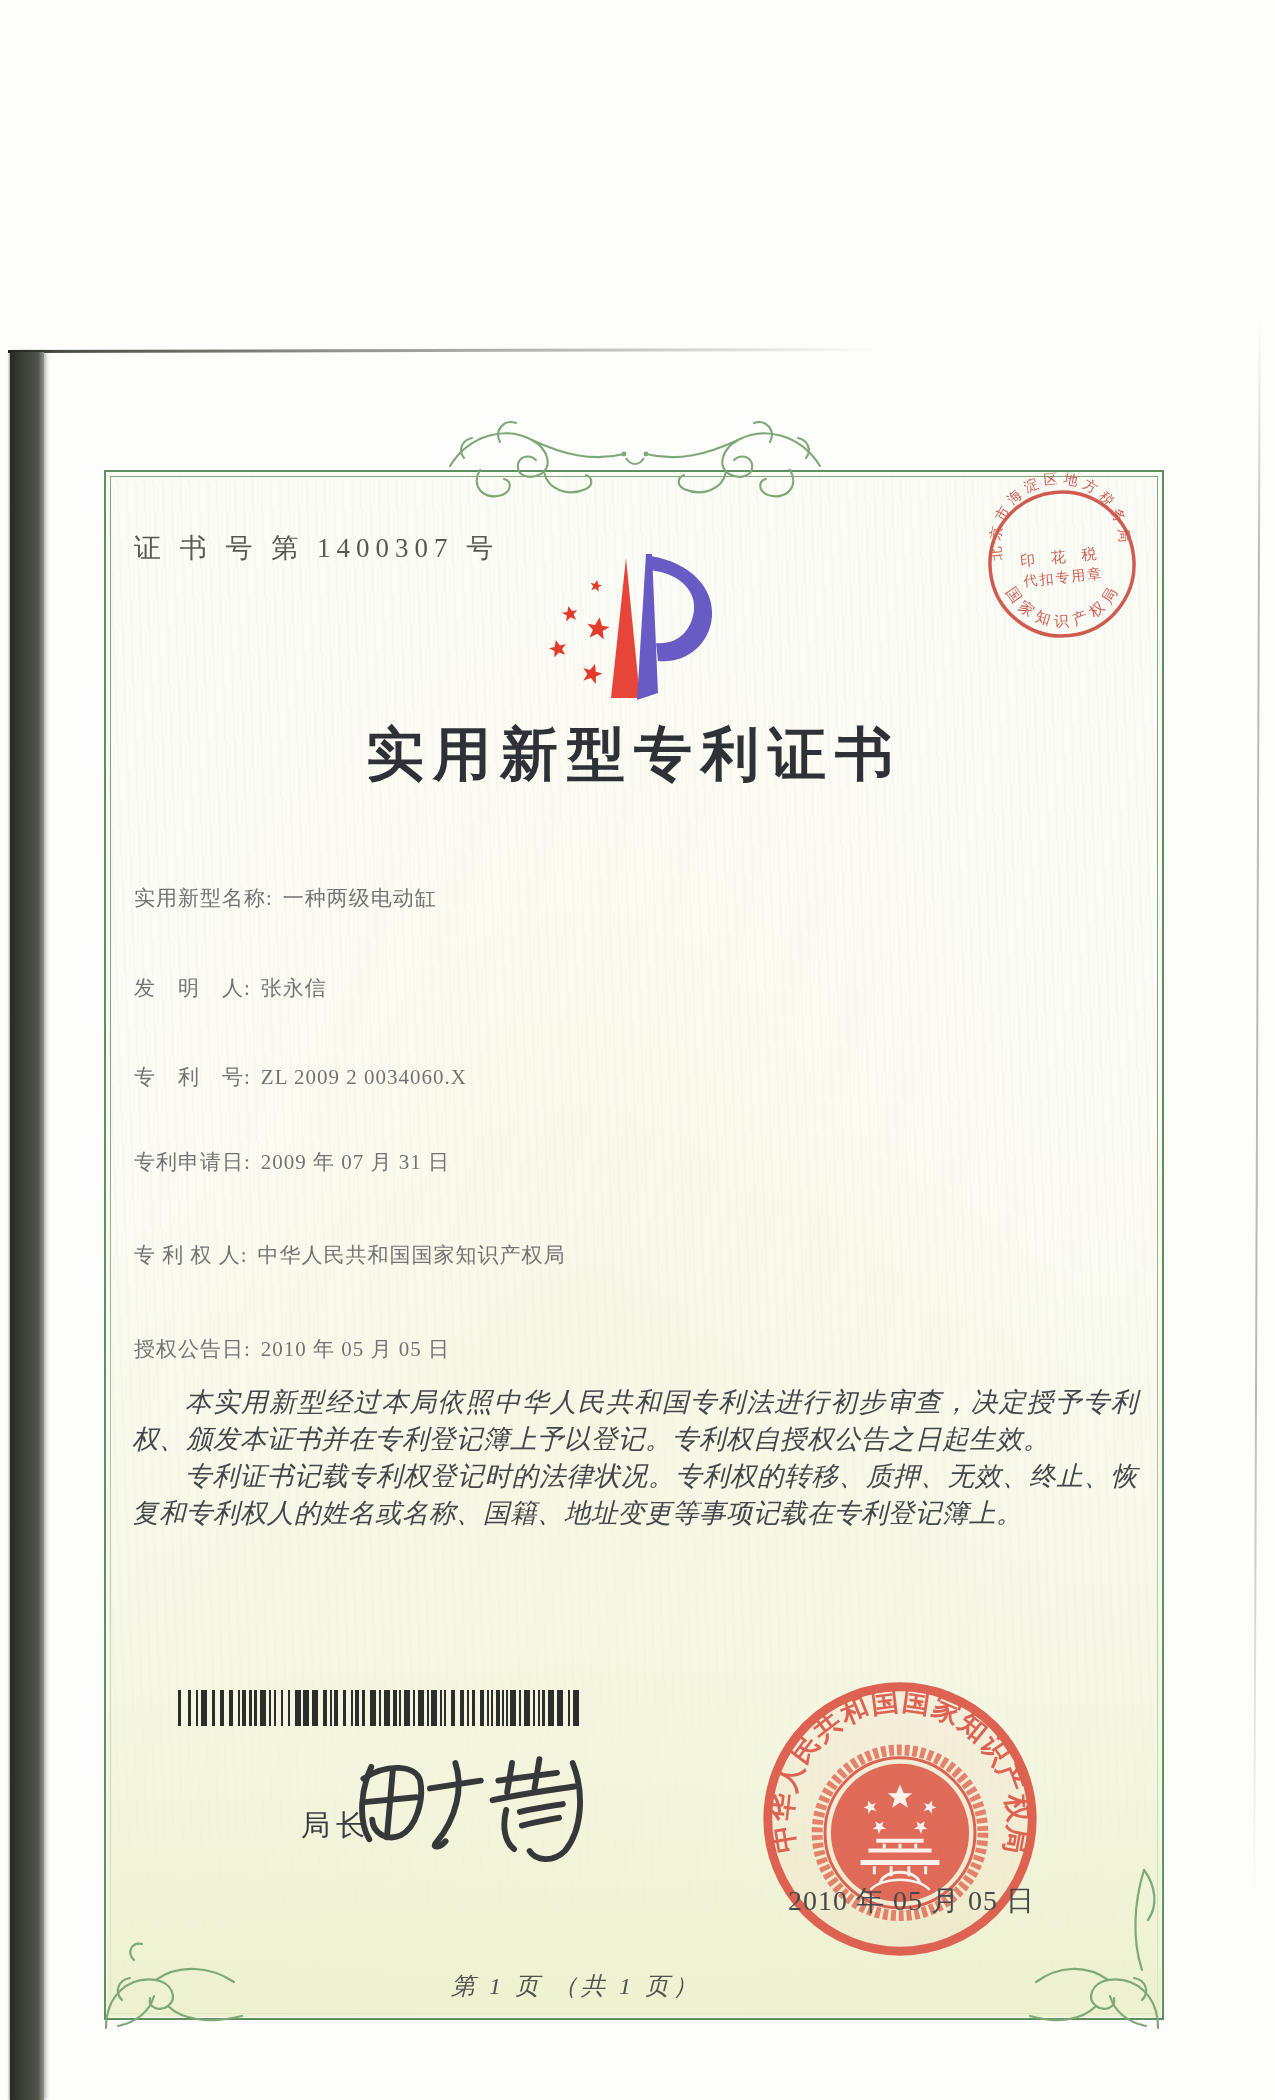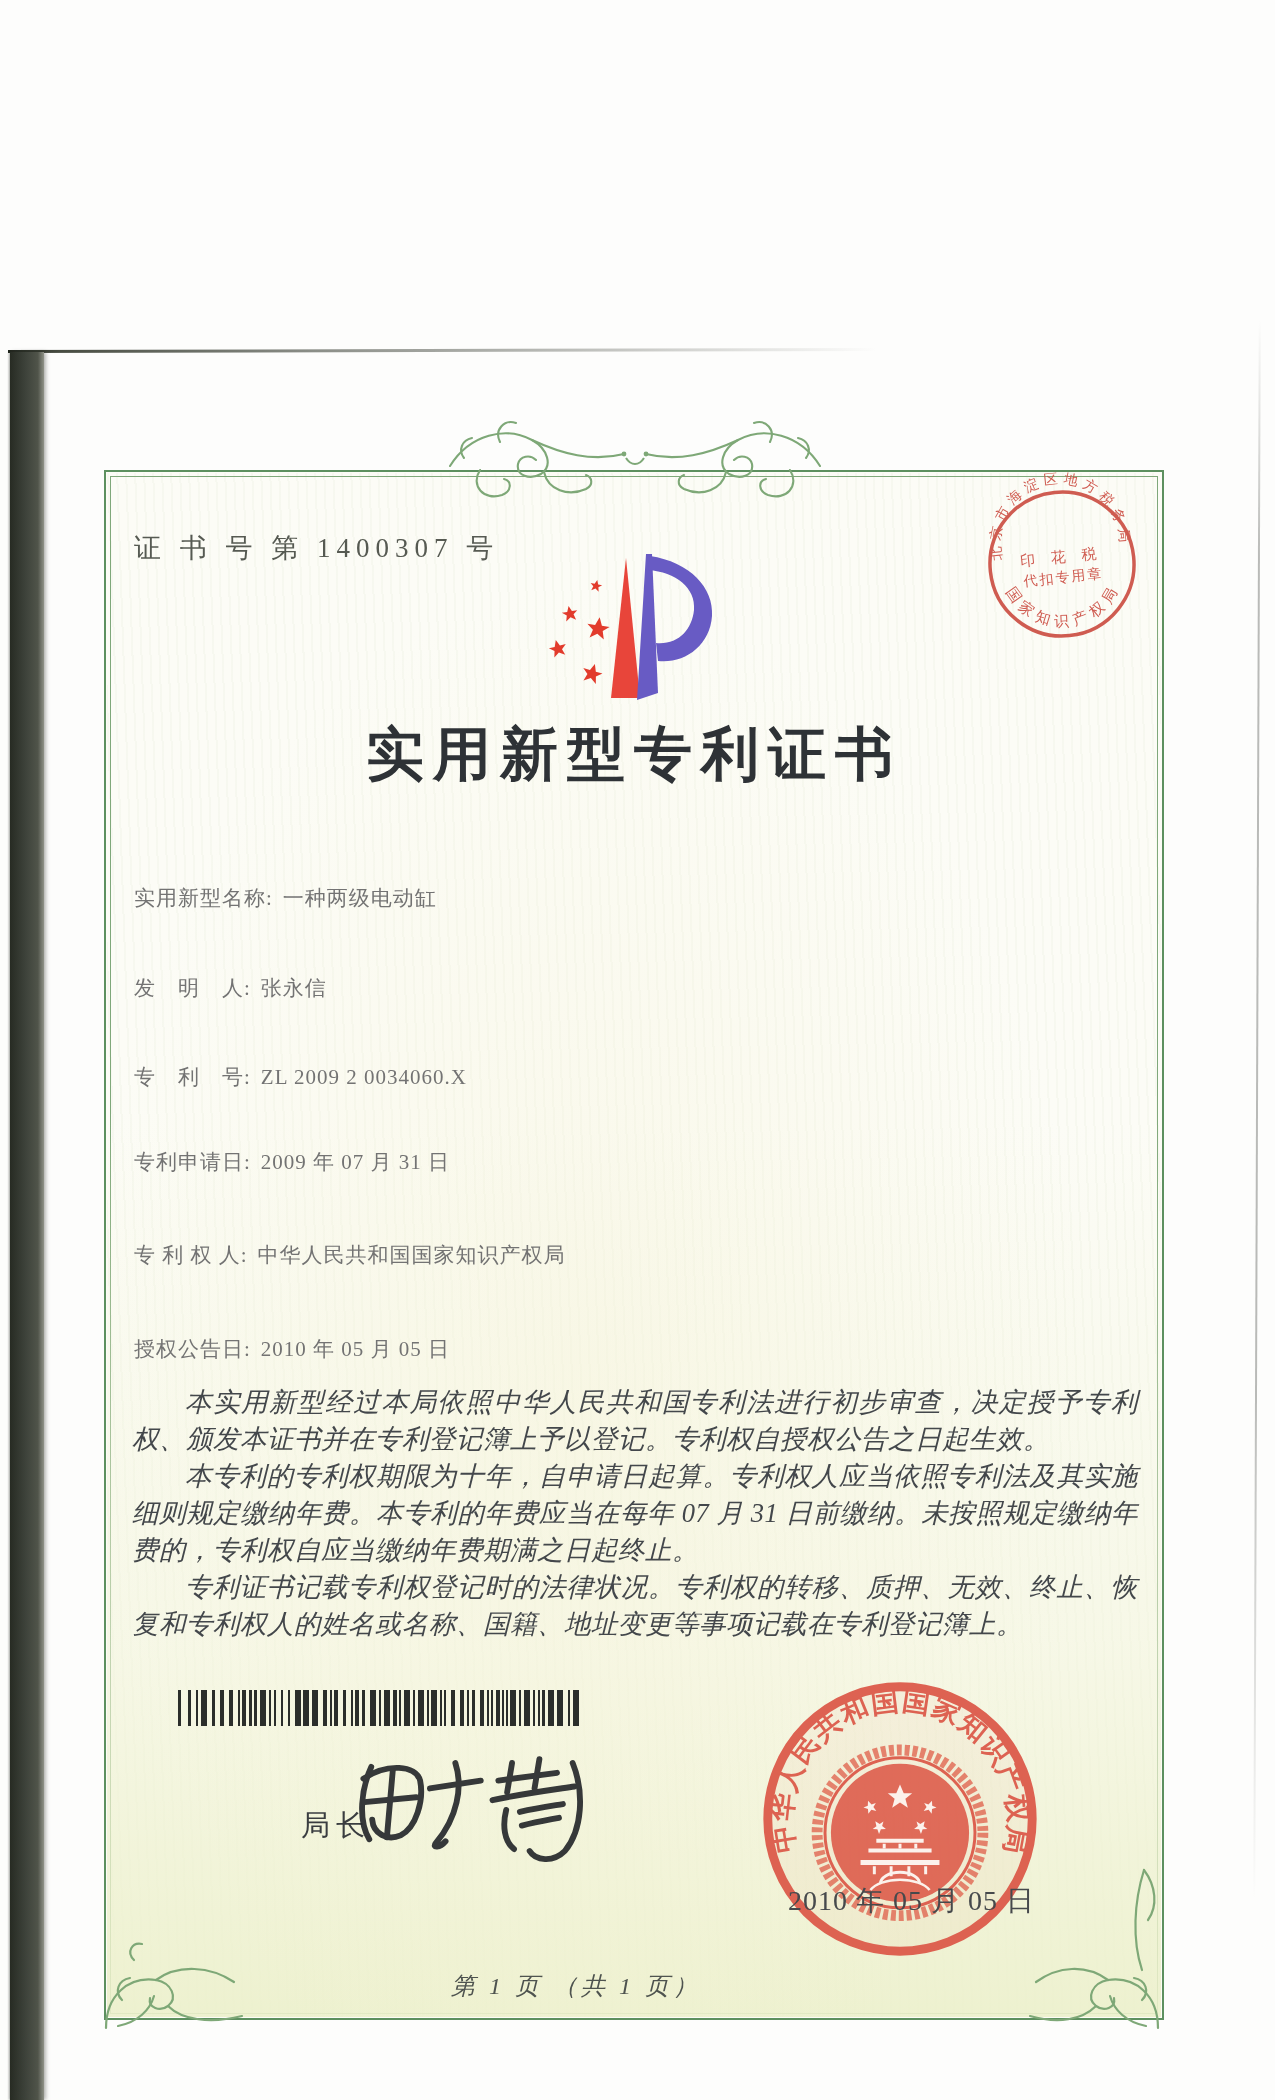--- a/index.html
+++ b/index.html
@@ -162,21 +162,20 @@
 </div>
 <div class="abs field-row" style="top:1241px">
   <span>专 利 权 人:</span><span class="val">中华人民共和国国家知识产权局</span>
 </div>
 <div class="abs field-row" style="top:1335px">
   <span>授权公告日:</span><span class="val">2010 年 05 月 05 日</span>
 </div>
 
 <div class="abs paragraphs">
   <p>本实用新型经过本局依照中华人民共和国专利法进行初步审查，决定授予专利权、颁发本证书并在专利登记簿上予以登记。专利权自授权公告之日起生效。</p>
-  <p>本专利的专利权期限为十年，自申请日起算。专利权人应当依照专利法及其实施细则规定缴纳年费。本专利的年费应当在每年 07 月 31 日前缴纳。未按照规定缴纳年费的，专利权自应当缴纳年费期满之日起终止。</p>
   <p>专利证书记载专利权登记时的法律状况。专利权的转移、质押、无效、终止、恢复和专利权人的姓名或名称、国籍、地址变更等事项记载在专利登记簿上。</p>
 </div>
 
 <svg id="barcode" class="abs" style="left:178px;top:1690px;width:404px;height:36px" viewBox="0 0 404 36" preserveAspectRatio="none">
     <rect x="0" y="0" width="3" height="36" fill="#2b2e2b"></rect>
     <rect x="10" y="0" width="3" height="36" fill="#2b2e2b"></rect>
     <rect x="18" y="0" width="2" height="36" fill="#2b2e2b"></rect>
     <rect x="23" y="0" width="6" height="36" fill="#2b2e2b"></rect>
     <rect x="34" y="0" width="3" height="36" fill="#2b2e2b"></rect>
     <rect x="42" y="0" width="4" height="36" fill="#2b2e2b"></rect>

